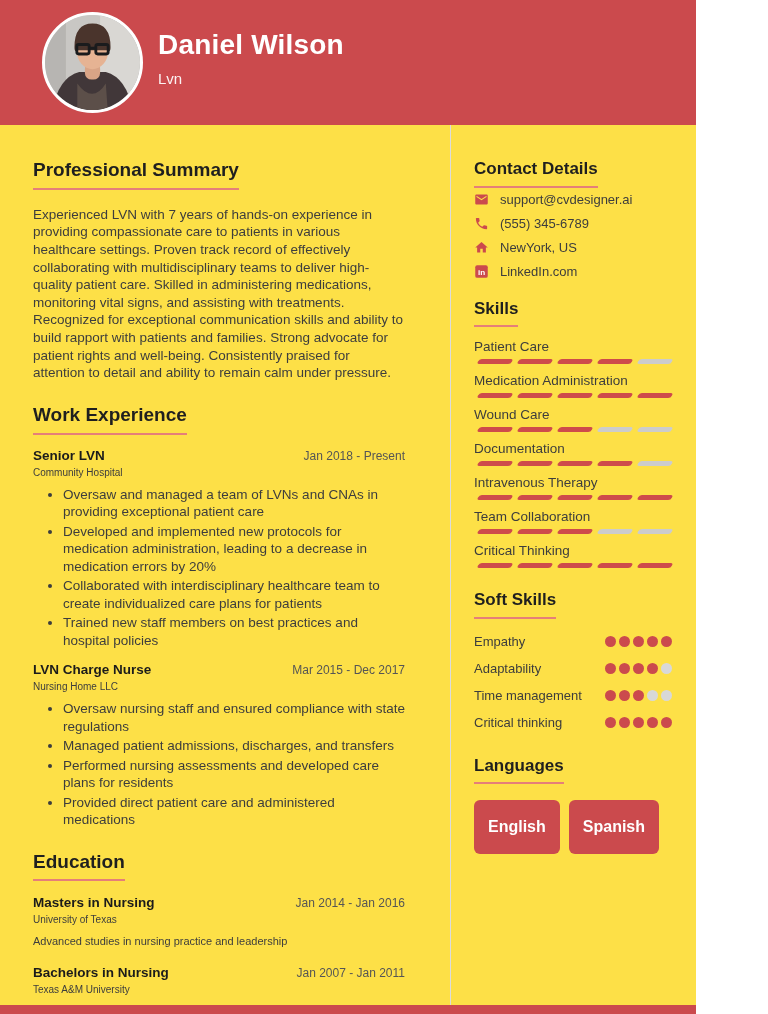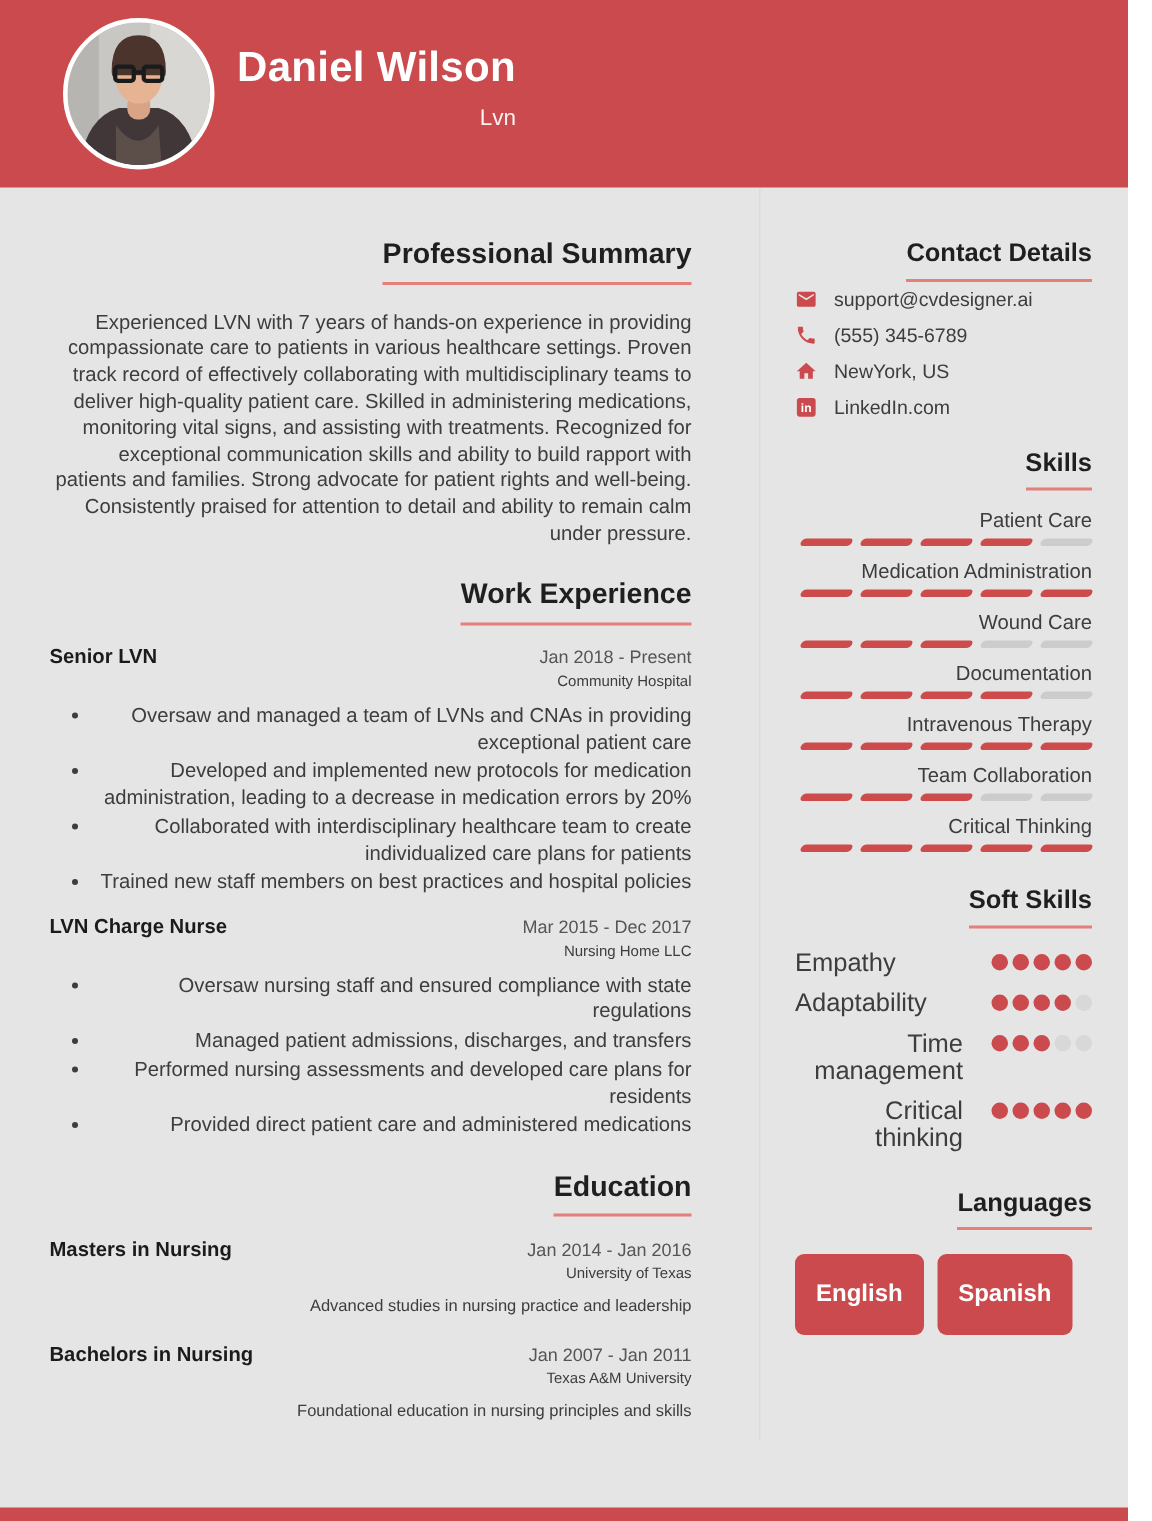--- a/index.html
+++ b/index.html
@@ -8,21 +8,21 @@
     --bar-gray:#cccccc;
     --underline:#e57f79;
     --divider:#dcdcdc;
     --text-dark:#1f1f1f;
     --text-body:#3d3d3d;
     --text-date:#555555;
   }
   *{box-sizing:border-box;}
   html,body{margin:0;padding:0;background:#fff;}
   body{font-family:"Liberation Sans","DejaVu Sans",sans-serif;}
-  .page{position:relative;width:752px;height:1014px;background:#e5e5e5;overflow:hidden;text-align:right;}
+  .page{position:relative;width:696px;height:1014px;background:#fde047;overflow:hidden;}
 
   
   .header{position:relative;height:125px;background:var(--accent);}
   .avatar{position:absolute;left:42px;top:12px;width:101px;height:101px;border-radius:50%;
           border:3px solid #fff;overflow:hidden;background:#c8c6c4;}
   .avatar svg{display:block;width:100%;height:100%;}
   .header-text{position:absolute;left:158px;top:30px;color:#fff;}
   .name{font-size:28px;font-weight:bold;letter-spacing:.2px;margin:0;line-height:1.1;}
   .subtitle{font-size:15px;margin-top:9px;color:rgba(255,255,255,.93);}
 
@@ -61,21 +61,21 @@
 
   .skill-list{margin-top:12px;}
   .skill{margin-bottom:9px;}
   .skill-name{font-size:13.5px;color:var(--text-body);margin-bottom:5px;}
   .skill-bar{display:flex;gap:6px;padding-left:4px;}
   .seg{width:34px;height:5px;border-radius:3px;transform:skewX(-28deg);background:var(--bar-red);}
   .seg.off{background:var(--bar-gray);}
 
   .soft-list{margin-top:14px;}
   .soft-row{display:flex;justify-content:space-between;align-items:flex-start;margin-bottom:9px;}
-  .soft-name{font-size:17px;color:var(--text-body);max-width:112px;line-height:18px;}
+  .soft-name{font-size:13px;color:var(--text-body);max-width:112px;line-height:18px;}
   .dots{display:flex;gap:3px;padding-top:3px;}
   .dot{width:11px;height:11px;border-radius:50%;background:var(--accent);}
   .dot.off{background:#d8d8d8;}
 
   .lang-list{display:flex;gap:9px;margin-top:16px;}
   .pill{background:var(--accent);color:#fff;font-size:16px;font-weight:bold;
         padding:18px 14px;border-radius:6px;line-height:1.1;}
 
   
   .footer-bar{position:absolute;left:0;right:0;bottom:0;height:9px;background:var(--accent);}

